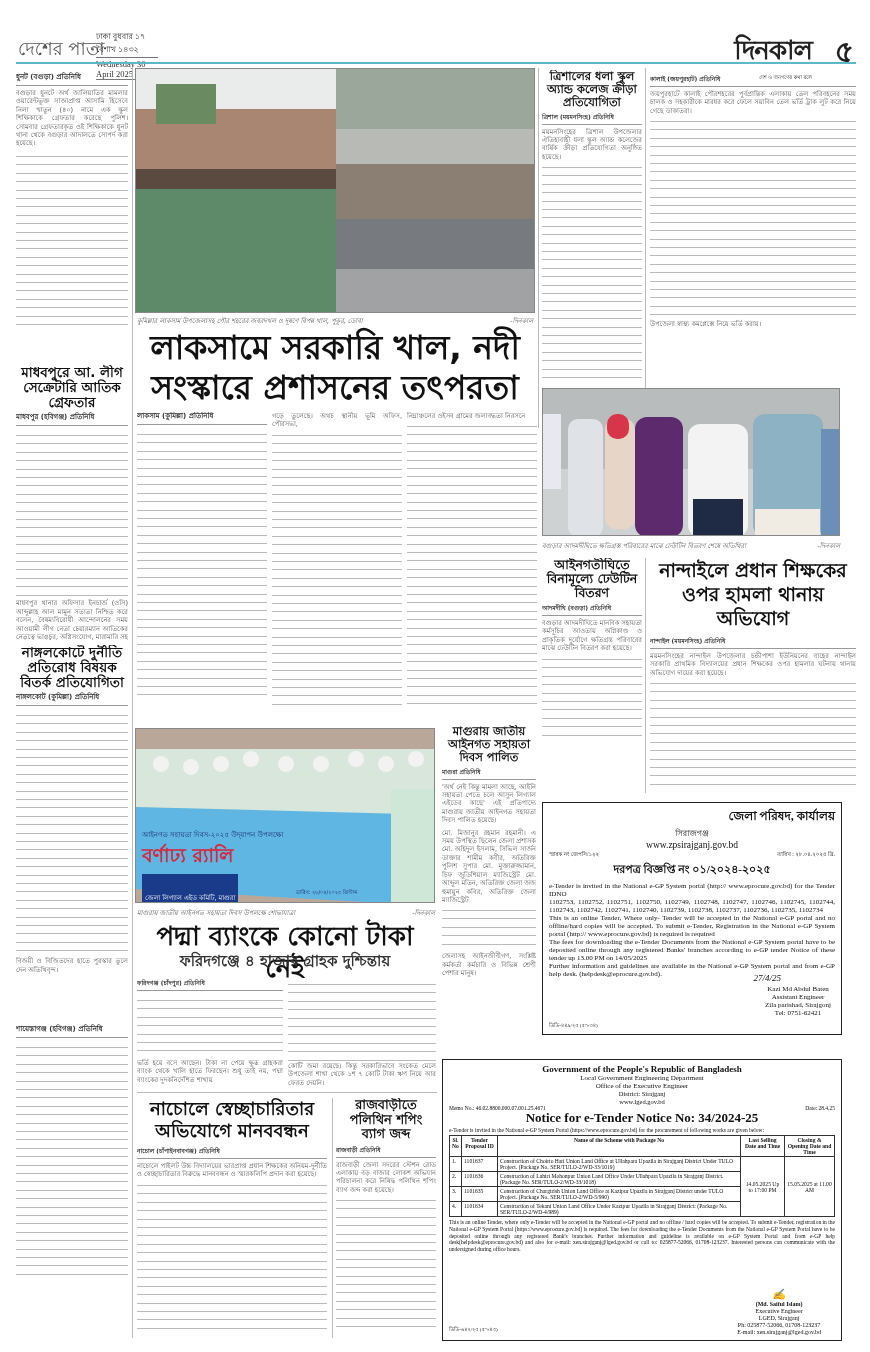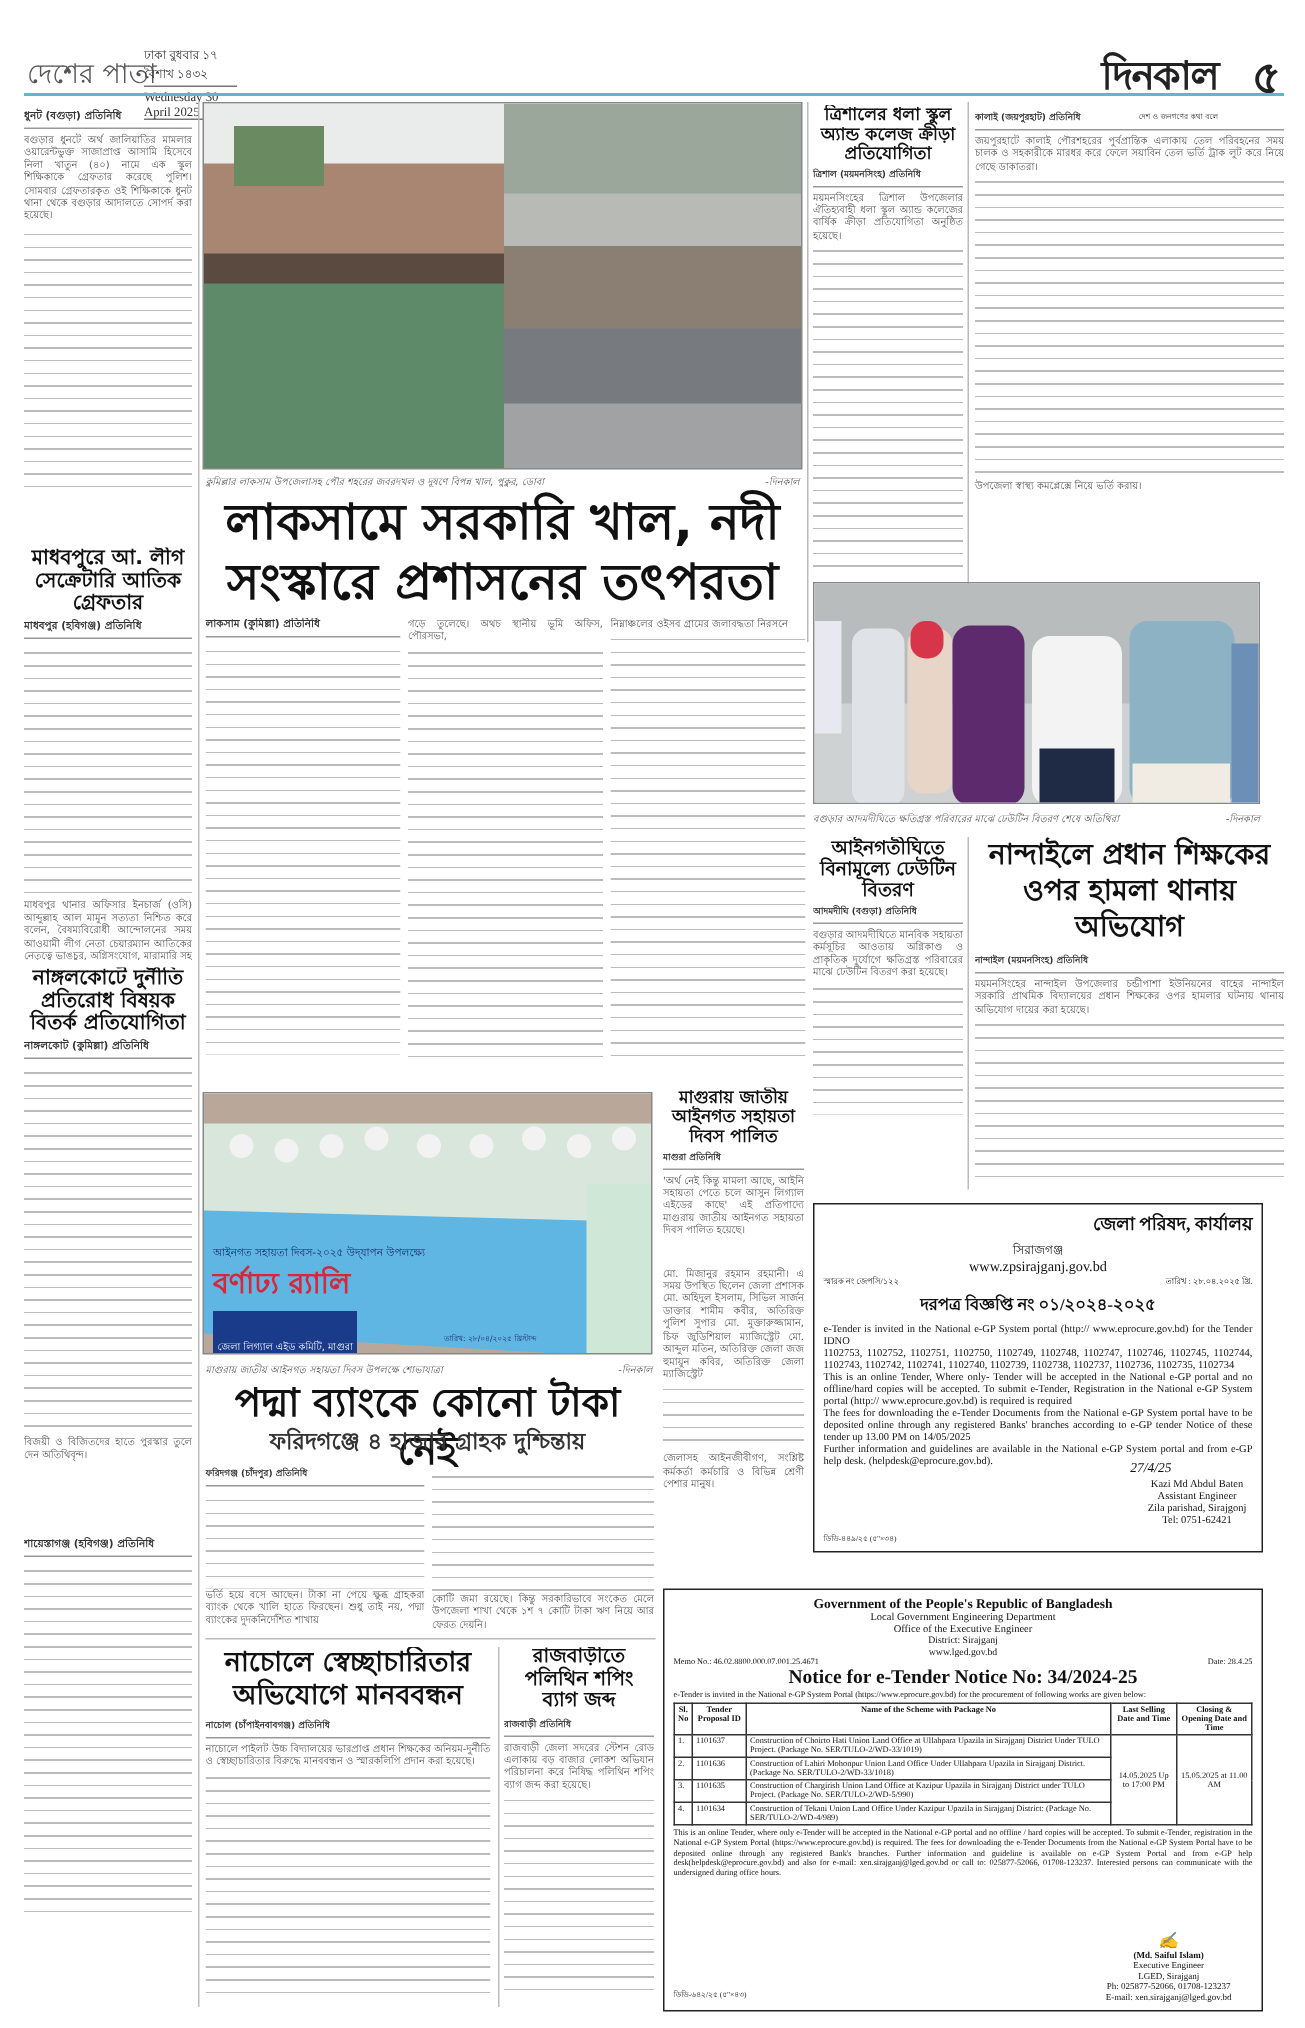--- a/index.html
+++ b/index.html
@@ -185,21 +185,21 @@
 </div>
 <div class="cap" style="left:137px;top:908px;width:298px">
   <span>মাগুরায় জাতীয় আইনগত সহায়তা দিবস উপলক্ষে শোভাযাত্রা</span>
   <span class="cr">-দিনকাল</span>
 </div>
 
 <div class="col" style="left:442px;top:725px;width:94px;height:325px">
   <div class="hl" style="font-size:11.5px">মাগুরায় জাতীয় আইনগত সহায়তা দিবস পালিত</div>
   <div class="byline" style="margin-top:3px;font-size:6px">মাগুরা প্রতিনিধি</div>
   <div class="body">'অর্থ নেই কিন্তু মামলা আছে, আইনি সহায়তা পেতে চলে আসুন লিগ্যাল এইডের কাছে' এই প্রতিপাদ্যে মাগুরায় জাতীয় আইনগত সহায়তা দিবস পালিত হয়েছে।</div>
-  <div class="body" style="margin-top:20px">মো. মিজানুর রহমান রহমানী। এ সময় উপস্থিত ছিলেন জেলা প্রশাসক মো. অহিদুল ইসলাম, সিভিল সার্জন ডাক্তার শামীম কবীর, অতিরিক্ত পুলিশ সুপার মো. মুক্তারুজ্জামান, চিফ জুডিশিয়াল ম্যাজিস্ট্রেট মো. আব্দুল মতিন, অতিরিক্ত জেলা জজ হুমায়ুন কবির, অতিরিক্ত জেলা ম্যাজিস্ট্রেট</div>
+  <div class="body" style="margin-top:4px">মো. মিজানুর রহমান রহমানী। এ সময় উপস্থিত ছিলেন জেলা প্রশাসক মো. অহিদুল ইসলাম, সিভিল সার্জন ডাক্তার শামীম কবীর, অতিরিক্ত পুলিশ সুপার মো. মুক্তারুজ্জামান, চিফ জুডিশিয়াল ম্যাজিস্ট্রেট মো. আব্দুল মতিন, অতিরিক্ত জেলা জজ হুমায়ুন কবির, অতিরিক্ত জেলা ম্যাজিস্ট্রেট</div>
   <div class="filler" style="height:48px"></div>
   <div class="body">জেলাসহ আইনজীবীগণ, সংশ্লিষ্ট কর্মকর্তা কর্মচারি ও বিভিন্ন শ্রেণী পেশার মানুষ।</div>
 </div>
 
 <div class="abs hl" style="left:135px;top:920px;width:300px;font-size:26px;line-height:32px">পদ্মা ব্যাংকে কোনো টাকা নেই</div>
 <div class="abs hl" style="left:135px;top:953px;width:300px;font-size:15px;color:#333">ফরিদগঞ্জে ৪ হাজার গ্রাহক দুশ্চিন্তায়</div>
 <div class="col" style="left:137px;top:978px;width:146px;height:110px">
   <div class="byline" style="font-size:6px">ফরিদগঞ্জ (চাঁদপুর) প্রতিনিধি</div>
   <div class="filler" style="height:65px"></div>
   <div class="body">ভর্তি হয়ে বসে আছেন। টাকা না পেয়ে ক্ষুব্ধ গ্রাহকরা ব্যাংক থেকে খালি হাতে ফিরছেন। শুধু তাই নয়, পদ্মা ব্যাংকের দুদকনির্দেশিত শাখায়</div>

